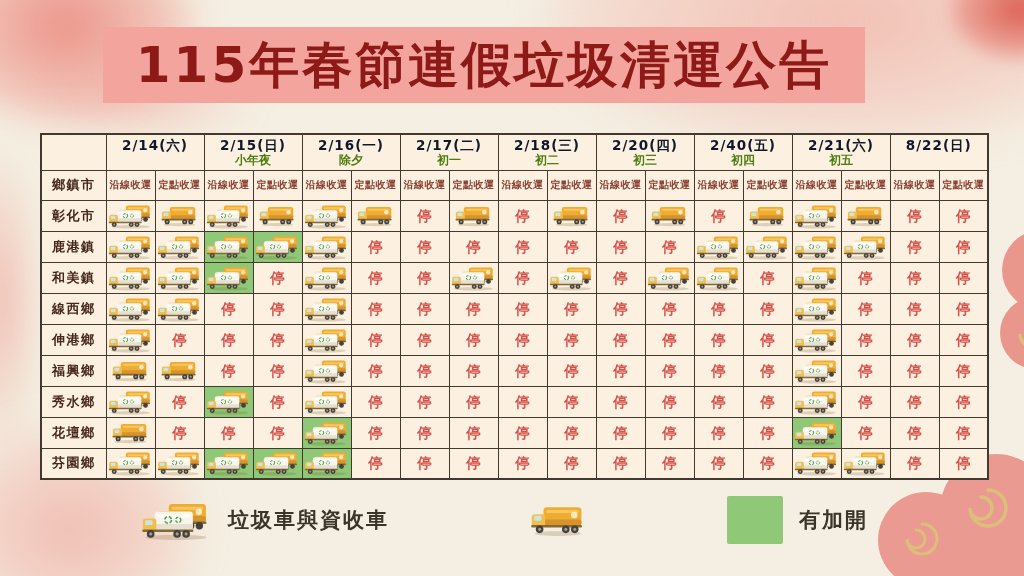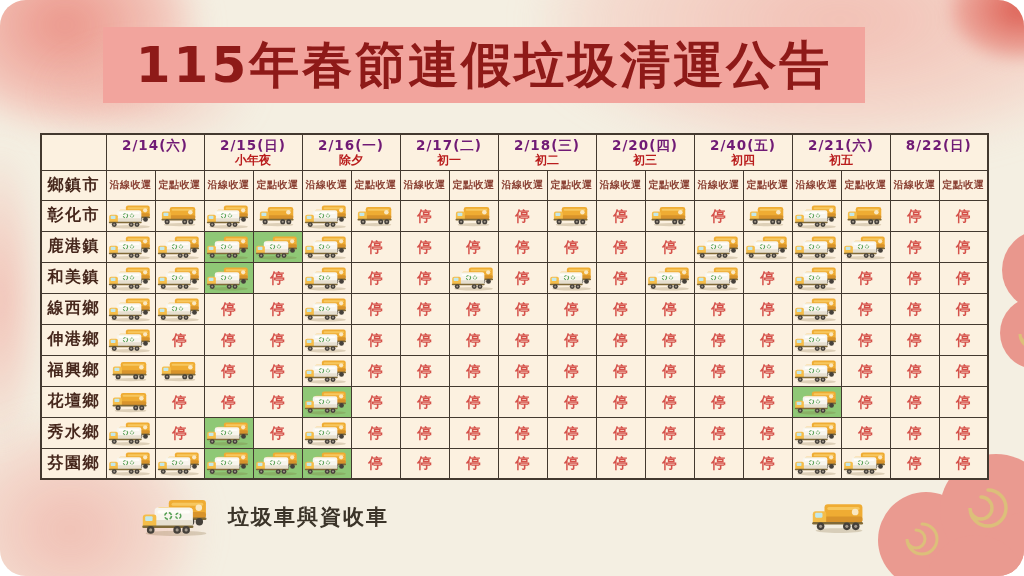--- a/index.html
+++ b/index.html
@@ -1,17 +1,17 @@
 <!DOCTYPE html>
 <html><head>
 <meta charset="utf-8">
 <style>
   html,body{margin:0;padding:0;}
   body{width:1024px;height:576px;font-family:"DejaVu Sans",sans-serif;}
-  .page{position:relative;width:1024px;height:576px;background:#f4efe2;overflow:hidden;border-radius:26px;}
+  .page{position:relative;width:1024px;height:576px;background:#f4efe2;overflow:hidden;}
 
   
   .splash{position:absolute;border-radius:50%;filter:blur(14px);pointer-events:none;}
   .sp-tl{left:-70px;top:-80px;width:270px;height:210px;
     background:radial-gradient(ellipse,rgba(233,125,114,.8),rgba(242,163,153,.5) 55%,rgba(242,163,153,0) 75%);}
   .sp-tl2{left:40px;top:40px;width:220px;height:110px;
     background:radial-gradient(ellipse,rgba(240,160,150,.45),rgba(240,160,150,0) 70%);}
   .sp-tr{left:540px;top:-110px;width:600px;height:260px;filter:blur(18px);
     background:radial-gradient(ellipse,rgba(241,158,148,.6),rgba(244,180,170,.35) 55%,rgba(244,180,170,0) 78%);}
   .sp-trc{left:950px;top:-40px;width:140px;height:100px;filter:blur(8px);
@@ -27,25 +27,25 @@
     display:flex;align-items:center;justify-content:center;}
   .banner h1{margin:0;font-size:50px;font-weight:900;color:#8e1a18;letter-spacing:3px;white-space:nowrap;}
 
   
   table.sched{position:absolute;left:40px;top:133px;border-collapse:collapse;table-layout:fixed;
     background:#fcf1e0;border:2.5px solid #43392f;}
   .sched th,.sched td{border:1.6px solid #43392f;padding:0;text-align:center;vertical-align:middle;overflow:hidden;}
   .sched thead tr.r1{height:36px;}
   .sched thead tr.r2{height:30px;}
   .sched tbody tr{height:31px;}
-  .d-label{font-size:13.5px;font-weight:bold;color:#701a75;line-height:1.3;letter-spacing:1px;}
-  .d-sub{font-size:12px;font-weight:bold;color:#b91c1c;line-height:1.1;min-height:13px;}
+  .d-label{font-size:13.5px;font-weight:bold;color:#0f172a;line-height:1.3;letter-spacing:1px;}
+  .d-sub{font-size:12px;font-weight:bold;color:#4d7c0f;line-height:1.1;min-height:13px;}
   .sub-h{font-size:10px;font-weight:bold;color:#8a4033;letter-spacing:0.5px;margin-top:24px;}
   .corner{background:#fcf1e0;}
-  .town{font-size:16px;font-weight:bold;color:#46271c;letter-spacing:1.5px;margin-left:16px;}
+  .town{font-size:13px;font-weight:bold;color:#46271c;letter-spacing:1.5px;margin-left:16px;}
   .stop{color:#d5514a;font-size:14.5px;font-weight:bold;}
   td.extra{background:#8fc876;}
   .cell svg{display:block;margin:0 auto;}
   .cell svg.both{width:47px;height:26px;}
   .cell svg.single{width:39px;height:23px;}
 
   
   .legend{position:absolute;left:140px;top:496px;width:728px;display:flex;
     justify-content:space-between;align-items:center;}
   .leg-item{display:flex;align-items:center;gap:16px;}
@@ -1454,20 +1454,169 @@
       <circle cx="41" cy="23.4" r="3.4" fill="#45403a"></circle>
                 <circle cx="41" cy="23.4" r="1.4" fill="#a49a8e"></circle>
     </g>
   </svg>
           </td>
           <td class="cell"><span class="stop">停</span></td>
           <td class="cell"><span class="stop">停</span></td>
           <td class="cell"><span class="stop">停</span></td>
         </tr>
         <tr>
+          <th class="town">秀水鄉</th>
+          <td class="cell">
+            <svg class="both" viewBox="0 0 64 36" xmlns="http://www.w3.org/2000/svg">
+    <ellipse cx="32" cy="33" rx="27" ry="2.4" fill="rgba(120,90,40,.22)"></ellipse>
+    <g transform="translate(13,0) scale(0.97)">
+      <rect x="13" y="3.5" width="34" height="16.5" rx="3" fill="#efac33"></rect>
+      <rect x="13" y="14.5" width="34" height="5.5" rx="2" fill="#d8932b"></rect>
+      <rect x="15.5" y="6" width="29" height="2.8" rx="1.4" fill="#f7c75f"></rect>
+      <circle cx="40.5" cy="10.5" r="3" fill="#fae8c2"></circle>
+      <path d="M2.5 20 L2.5 12.5 Q2.5 9.8 5.2 9.8 L12.2 9.8 Q14.5 9.8 14.5 12 L14.5 20 Z" fill="#f5bd49"></path>
+      <rect x="4.6" y="11.2" width="6.6" height="4.4" rx="1" fill="#c2e8ec"></rect>
+      <rect x="2" y="19.4" width="45.5" height="2.3" rx="1.1" fill="#806a38"></rect>
+      <circle cx="9.5" cy="23.4" r="3.4" fill="#45403a"></circle>
+      <circle cx="33" cy="23.4" r="3.4" fill="#45403a"></circle>
+      <circle cx="41" cy="23.4" r="3.4" fill="#45403a"></circle>
+    </g>
+    <g transform="translate(0,6.5)">
+      <rect x="13" y="3.5" width="34" height="16.5" rx="3" fill="#f8f5ed"></rect>
+      <rect x="13" y="14.5" width="34" height="5.5" rx="2" fill="#e7e0d0"></rect>
+      <rect x="15.5" y="6" width="29" height="2.8" rx="1.4" fill="#fffdf8"></rect>
+      <circle cx="25" cy="11" r="3" fill="none" stroke="#5aa258" stroke-width="1.5" stroke-dasharray="3.2 1.6"></circle>
+      <circle cx="34" cy="11" r="2.3" fill="none" stroke="#5aa258" stroke-width="1.3" stroke-dasharray="2.6 1.4"></circle>
+      <path d="M2.5 20 L2.5 12.5 Q2.5 9.8 5.2 9.8 L12.2 9.8 Q14.5 9.8 14.5 12 L14.5 20 Z" fill="#f5bd49"></path>
+      <rect x="4.6" y="11.2" width="6.6" height="4.4" rx="1" fill="#c2e8ec"></rect>
+      <rect x="2" y="19.4" width="45.5" height="2.3" rx="1.1" fill="#806a38"></rect>
+      <circle cx="9.5" cy="23.4" r="3.4" fill="#45403a"></circle>
+                <circle cx="9.5" cy="23.4" r="1.4" fill="#a49a8e"></circle>
+      <circle cx="33" cy="23.4" r="3.4" fill="#45403a"></circle>
+                <circle cx="33" cy="23.4" r="1.4" fill="#a49a8e"></circle>
+      <circle cx="41" cy="23.4" r="3.4" fill="#45403a"></circle>
+                <circle cx="41" cy="23.4" r="1.4" fill="#a49a8e"></circle>
+    </g>
+  </svg>
+          </td>
+          <td class="cell"><span class="stop">停</span></td>
+          <td class="cell extra">
+            <svg class="both" viewBox="0 0 64 36" xmlns="http://www.w3.org/2000/svg">
+    <ellipse cx="32" cy="33" rx="27" ry="2.4" fill="rgba(120,90,40,.22)"></ellipse>
+    <g transform="translate(13,0) scale(0.97)">
+      <rect x="13" y="3.5" width="34" height="16.5" rx="3" fill="#efac33"></rect>
+      <rect x="13" y="14.5" width="34" height="5.5" rx="2" fill="#d8932b"></rect>
+      <rect x="15.5" y="6" width="29" height="2.8" rx="1.4" fill="#f7c75f"></rect>
+      <circle cx="40.5" cy="10.5" r="3" fill="#fae8c2"></circle>
+      <path d="M2.5 20 L2.5 12.5 Q2.5 9.8 5.2 9.8 L12.2 9.8 Q14.5 9.8 14.5 12 L14.5 20 Z" fill="#f5bd49"></path>
+      <rect x="4.6" y="11.2" width="6.6" height="4.4" rx="1" fill="#c2e8ec"></rect>
+      <rect x="2" y="19.4" width="45.5" height="2.3" rx="1.1" fill="#806a38"></rect>
+      <circle cx="9.5" cy="23.4" r="3.4" fill="#45403a"></circle>
+      <circle cx="33" cy="23.4" r="3.4" fill="#45403a"></circle>
+      <circle cx="41" cy="23.4" r="3.4" fill="#45403a"></circle>
+    </g>
+    <g transform="translate(0,6.5)">
+      <rect x="13" y="3.5" width="34" height="16.5" rx="3" fill="#f8f5ed"></rect>
+      <rect x="13" y="14.5" width="34" height="5.5" rx="2" fill="#e7e0d0"></rect>
+      <rect x="15.5" y="6" width="29" height="2.8" rx="1.4" fill="#fffdf8"></rect>
+      <circle cx="25" cy="11" r="3" fill="none" stroke="#5aa258" stroke-width="1.5" stroke-dasharray="3.2 1.6"></circle>
+      <circle cx="34" cy="11" r="2.3" fill="none" stroke="#5aa258" stroke-width="1.3" stroke-dasharray="2.6 1.4"></circle>
+      <path d="M2.5 20 L2.5 12.5 Q2.5 9.8 5.2 9.8 L12.2 9.8 Q14.5 9.8 14.5 12 L14.5 20 Z" fill="#f5bd49"></path>
+      <rect x="4.6" y="11.2" width="6.6" height="4.4" rx="1" fill="#c2e8ec"></rect>
+      <rect x="2" y="19.4" width="45.5" height="2.3" rx="1.1" fill="#806a38"></rect>
+      <circle cx="9.5" cy="23.4" r="3.4" fill="#45403a"></circle>
+                <circle cx="9.5" cy="23.4" r="1.4" fill="#a49a8e"></circle>
+      <circle cx="33" cy="23.4" r="3.4" fill="#45403a"></circle>
+                <circle cx="33" cy="23.4" r="1.4" fill="#a49a8e"></circle>
+      <circle cx="41" cy="23.4" r="3.4" fill="#45403a"></circle>
+                <circle cx="41" cy="23.4" r="1.4" fill="#a49a8e"></circle>
+    </g>
+  </svg>
+          </td>
+          <td class="cell"><span class="stop">停</span></td>
+          <td class="cell">
+            <svg class="both" viewBox="0 0 64 36" xmlns="http://www.w3.org/2000/svg">
+    <ellipse cx="32" cy="33" rx="27" ry="2.4" fill="rgba(120,90,40,.22)"></ellipse>
+    <g transform="translate(13,0) scale(0.97)">
+      <rect x="13" y="3.5" width="34" height="16.5" rx="3" fill="#efac33"></rect>
+      <rect x="13" y="14.5" width="34" height="5.5" rx="2" fill="#d8932b"></rect>
+      <rect x="15.5" y="6" width="29" height="2.8" rx="1.4" fill="#f7c75f"></rect>
+      <circle cx="40.5" cy="10.5" r="3" fill="#fae8c2"></circle>
+      <path d="M2.5 20 L2.5 12.5 Q2.5 9.8 5.2 9.8 L12.2 9.8 Q14.5 9.8 14.5 12 L14.5 20 Z" fill="#f5bd49"></path>
+      <rect x="4.6" y="11.2" width="6.6" height="4.4" rx="1" fill="#c2e8ec"></rect>
+      <rect x="2" y="19.4" width="45.5" height="2.3" rx="1.1" fill="#806a38"></rect>
+      <circle cx="9.5" cy="23.4" r="3.4" fill="#45403a"></circle>
+      <circle cx="33" cy="23.4" r="3.4" fill="#45403a"></circle>
+      <circle cx="41" cy="23.4" r="3.4" fill="#45403a"></circle>
+    </g>
+    <g transform="translate(0,6.5)">
+      <rect x="13" y="3.5" width="34" height="16.5" rx="3" fill="#f8f5ed"></rect>
+      <rect x="13" y="14.5" width="34" height="5.5" rx="2" fill="#e7e0d0"></rect>
+      <rect x="15.5" y="6" width="29" height="2.8" rx="1.4" fill="#fffdf8"></rect>
+      <circle cx="25" cy="11" r="3" fill="none" stroke="#5aa258" stroke-width="1.5" stroke-dasharray="3.2 1.6"></circle>
+      <circle cx="34" cy="11" r="2.3" fill="none" stroke="#5aa258" stroke-width="1.3" stroke-dasharray="2.6 1.4"></circle>
+      <path d="M2.5 20 L2.5 12.5 Q2.5 9.8 5.2 9.8 L12.2 9.8 Q14.5 9.8 14.5 12 L14.5 20 Z" fill="#f5bd49"></path>
+      <rect x="4.6" y="11.2" width="6.6" height="4.4" rx="1" fill="#c2e8ec"></rect>
+      <rect x="2" y="19.4" width="45.5" height="2.3" rx="1.1" fill="#806a38"></rect>
+      <circle cx="9.5" cy="23.4" r="3.4" fill="#45403a"></circle>
+                <circle cx="9.5" cy="23.4" r="1.4" fill="#a49a8e"></circle>
+      <circle cx="33" cy="23.4" r="3.4" fill="#45403a"></circle>
+                <circle cx="33" cy="23.4" r="1.4" fill="#a49a8e"></circle>
+      <circle cx="41" cy="23.4" r="3.4" fill="#45403a"></circle>
+                <circle cx="41" cy="23.4" r="1.4" fill="#a49a8e"></circle>
+    </g>
+  </svg>
+          </td>
+          <td class="cell"><span class="stop">停</span></td>
+          <td class="cell"><span class="stop">停</span></td>
+          <td class="cell"><span class="stop">停</span></td>
+          <td class="cell"><span class="stop">停</span></td>
+          <td class="cell"><span class="stop">停</span></td>
+          <td class="cell"><span class="stop">停</span></td>
+          <td class="cell"><span class="stop">停</span></td>
+          <td class="cell"><span class="stop">停</span></td>
+          <td class="cell"><span class="stop">停</span></td>
+          <td class="cell">
+            <svg class="both" viewBox="0 0 64 36" xmlns="http://www.w3.org/2000/svg">
+    <ellipse cx="32" cy="33" rx="27" ry="2.4" fill="rgba(120,90,40,.22)"></ellipse>
+    <g transform="translate(13,0) scale(0.97)">
+      <rect x="13" y="3.5" width="34" height="16.5" rx="3" fill="#efac33"></rect>
+      <rect x="13" y="14.5" width="34" height="5.5" rx="2" fill="#d8932b"></rect>
+      <rect x="15.5" y="6" width="29" height="2.8" rx="1.4" fill="#f7c75f"></rect>
+      <circle cx="40.5" cy="10.5" r="3" fill="#fae8c2"></circle>
+      <path d="M2.5 20 L2.5 12.5 Q2.5 9.8 5.2 9.8 L12.2 9.8 Q14.5 9.8 14.5 12 L14.5 20 Z" fill="#f5bd49"></path>
+      <rect x="4.6" y="11.2" width="6.6" height="4.4" rx="1" fill="#c2e8ec"></rect>
+      <rect x="2" y="19.4" width="45.5" height="2.3" rx="1.1" fill="#806a38"></rect>
+      <circle cx="9.5" cy="23.4" r="3.4" fill="#45403a"></circle>
+      <circle cx="33" cy="23.4" r="3.4" fill="#45403a"></circle>
+      <circle cx="41" cy="23.4" r="3.4" fill="#45403a"></circle>
+    </g>
+    <g transform="translate(0,6.5)">
+      <rect x="13" y="3.5" width="34" height="16.5" rx="3" fill="#f8f5ed"></rect>
+      <rect x="13" y="14.5" width="34" height="5.5" rx="2" fill="#e7e0d0"></rect>
+      <rect x="15.5" y="6" width="29" height="2.8" rx="1.4" fill="#fffdf8"></rect>
+      <circle cx="25" cy="11" r="3" fill="none" stroke="#5aa258" stroke-width="1.5" stroke-dasharray="3.2 1.6"></circle>
+      <circle cx="34" cy="11" r="2.3" fill="none" stroke="#5aa258" stroke-width="1.3" stroke-dasharray="2.6 1.4"></circle>
+      <path d="M2.5 20 L2.5 12.5 Q2.5 9.8 5.2 9.8 L12.2 9.8 Q14.5 9.8 14.5 12 L14.5 20 Z" fill="#f5bd49"></path>
+      <rect x="4.6" y="11.2" width="6.6" height="4.4" rx="1" fill="#c2e8ec"></rect>
+      <rect x="2" y="19.4" width="45.5" height="2.3" rx="1.1" fill="#806a38"></rect>
+      <circle cx="9.5" cy="23.4" r="3.4" fill="#45403a"></circle>
+                <circle cx="9.5" cy="23.4" r="1.4" fill="#a49a8e"></circle>
+      <circle cx="33" cy="23.4" r="3.4" fill="#45403a"></circle>
+                <circle cx="33" cy="23.4" r="1.4" fill="#a49a8e"></circle>
+      <circle cx="41" cy="23.4" r="3.4" fill="#45403a"></circle>
+                <circle cx="41" cy="23.4" r="1.4" fill="#a49a8e"></circle>
+    </g>
+  </svg>
+          </td>
+          <td class="cell"><span class="stop">停</span></td>
+          <td class="cell"><span class="stop">停</span></td>
+          <td class="cell"><span class="stop">停</span></td>
+        </tr>
+        <tr>
           <th class="town">花壇鄉</th>
           <td class="cell">
             <svg class="single" viewBox="0 0 52 30" xmlns="http://www.w3.org/2000/svg">
     <ellipse cx="26" cy="27.2" rx="21" ry="2.2" fill="rgba(120,90,40,.22)"></ellipse>
     <rect x="13" y="3.5" width="34" height="16.5" rx="3" fill="#efac33"></rect>
     <rect x="13" y="14.5" width="34" height="5.5" rx="2" fill="#d8932b"></rect>
     <rect x="15.5" y="6" width="29" height="2.8" rx="1.4" fill="#f7c75f"></rect>
     <circle cx="40.5" cy="10.5" r="3" fill="#fae8c2"></circle>
     <path d="M2.5 20 L2.5 12.5 Q2.5 9.8 5.2 9.8 L12.2 9.8 Q14.5 9.8 14.5 12 L14.5 20 Z" fill="#f5bd49"></path>
     <rect x="4.6" y="11.2" width="6.6" height="4.4" rx="1" fill="#c2e8ec"></rect>
@@ -1519,169 +1668,20 @@
           <td class="cell"><span class="stop">停</span></td>
           <td class="cell"><span class="stop">停</span></td>
           <td class="cell"><span class="stop">停</span></td>
           <td class="cell"><span class="stop">停</span></td>
           <td class="cell"><span class="stop">停</span></td>
           <td class="cell"><span class="stop">停</span></td>
           <td class="cell"><span class="stop">停</span></td>
           <td class="cell"><span class="stop">停</span></td>
           <td class="cell"><span class="stop">停</span></td>
           <td class="cell extra">
-            <svg class="both" viewBox="0 0 64 36" xmlns="http://www.w3.org/2000/svg">
-    <ellipse cx="32" cy="33" rx="27" ry="2.4" fill="rgba(120,90,40,.22)"></ellipse>
-    <g transform="translate(13,0) scale(0.97)">
-      <rect x="13" y="3.5" width="34" height="16.5" rx="3" fill="#efac33"></rect>
-      <rect x="13" y="14.5" width="34" height="5.5" rx="2" fill="#d8932b"></rect>
-      <rect x="15.5" y="6" width="29" height="2.8" rx="1.4" fill="#f7c75f"></rect>
-      <circle cx="40.5" cy="10.5" r="3" fill="#fae8c2"></circle>
-      <path d="M2.5 20 L2.5 12.5 Q2.5 9.8 5.2 9.8 L12.2 9.8 Q14.5 9.8 14.5 12 L14.5 20 Z" fill="#f5bd49"></path>
-      <rect x="4.6" y="11.2" width="6.6" height="4.4" rx="1" fill="#c2e8ec"></rect>
-      <rect x="2" y="19.4" width="45.5" height="2.3" rx="1.1" fill="#806a38"></rect>
-      <circle cx="9.5" cy="23.4" r="3.4" fill="#45403a"></circle>
-      <circle cx="33" cy="23.4" r="3.4" fill="#45403a"></circle>
-      <circle cx="41" cy="23.4" r="3.4" fill="#45403a"></circle>
-    </g>
-    <g transform="translate(0,6.5)">
-      <rect x="13" y="3.5" width="34" height="16.5" rx="3" fill="#f8f5ed"></rect>
-      <rect x="13" y="14.5" width="34" height="5.5" rx="2" fill="#e7e0d0"></rect>
-      <rect x="15.5" y="6" width="29" height="2.8" rx="1.4" fill="#fffdf8"></rect>
-      <circle cx="25" cy="11" r="3" fill="none" stroke="#5aa258" stroke-width="1.5" stroke-dasharray="3.2 1.6"></circle>
-      <circle cx="34" cy="11" r="2.3" fill="none" stroke="#5aa258" stroke-width="1.3" stroke-dasharray="2.6 1.4"></circle>
-      <path d="M2.5 20 L2.5 12.5 Q2.5 9.8 5.2 9.8 L12.2 9.8 Q14.5 9.8 14.5 12 L14.5 20 Z" fill="#f5bd49"></path>
-      <rect x="4.6" y="11.2" width="6.6" height="4.4" rx="1" fill="#c2e8ec"></rect>
-      <rect x="2" y="19.4" width="45.5" height="2.3" rx="1.1" fill="#806a38"></rect>
-      <circle cx="9.5" cy="23.4" r="3.4" fill="#45403a"></circle>
-                <circle cx="9.5" cy="23.4" r="1.4" fill="#a49a8e"></circle>
-      <circle cx="33" cy="23.4" r="3.4" fill="#45403a"></circle>
-                <circle cx="33" cy="23.4" r="1.4" fill="#a49a8e"></circle>
-      <circle cx="41" cy="23.4" r="3.4" fill="#45403a"></circle>
-                <circle cx="41" cy="23.4" r="1.4" fill="#a49a8e"></circle>
-    </g>
-  </svg>
-          </td>
-          <td class="cell"><span class="stop">停</span></td>
-          <td class="cell"><span class="stop">停</span></td>
-          <td class="cell"><span class="stop">停</span></td>
-        </tr>
-        <tr>
-          <th class="town">秀水鄉</th>
-          <td class="cell">
-            <svg class="both" viewBox="0 0 64 36" xmlns="http://www.w3.org/2000/svg">
-    <ellipse cx="32" cy="33" rx="27" ry="2.4" fill="rgba(120,90,40,.22)"></ellipse>
-    <g transform="translate(13,0) scale(0.97)">
-      <rect x="13" y="3.5" width="34" height="16.5" rx="3" fill="#efac33"></rect>
-      <rect x="13" y="14.5" width="34" height="5.5" rx="2" fill="#d8932b"></rect>
-      <rect x="15.5" y="6" width="29" height="2.8" rx="1.4" fill="#f7c75f"></rect>
-      <circle cx="40.5" cy="10.5" r="3" fill="#fae8c2"></circle>
-      <path d="M2.5 20 L2.5 12.5 Q2.5 9.8 5.2 9.8 L12.2 9.8 Q14.5 9.8 14.5 12 L14.5 20 Z" fill="#f5bd49"></path>
-      <rect x="4.6" y="11.2" width="6.6" height="4.4" rx="1" fill="#c2e8ec"></rect>
-      <rect x="2" y="19.4" width="45.5" height="2.3" rx="1.1" fill="#806a38"></rect>
-      <circle cx="9.5" cy="23.4" r="3.4" fill="#45403a"></circle>
-      <circle cx="33" cy="23.4" r="3.4" fill="#45403a"></circle>
-      <circle cx="41" cy="23.4" r="3.4" fill="#45403a"></circle>
-    </g>
-    <g transform="translate(0,6.5)">
-      <rect x="13" y="3.5" width="34" height="16.5" rx="3" fill="#f8f5ed"></rect>
-      <rect x="13" y="14.5" width="34" height="5.5" rx="2" fill="#e7e0d0"></rect>
-      <rect x="15.5" y="6" width="29" height="2.8" rx="1.4" fill="#fffdf8"></rect>
-      <circle cx="25" cy="11" r="3" fill="none" stroke="#5aa258" stroke-width="1.5" stroke-dasharray="3.2 1.6"></circle>
-      <circle cx="34" cy="11" r="2.3" fill="none" stroke="#5aa258" stroke-width="1.3" stroke-dasharray="2.6 1.4"></circle>
-      <path d="M2.5 20 L2.5 12.5 Q2.5 9.8 5.2 9.8 L12.2 9.8 Q14.5 9.8 14.5 12 L14.5 20 Z" fill="#f5bd49"></path>
-      <rect x="4.6" y="11.2" width="6.6" height="4.4" rx="1" fill="#c2e8ec"></rect>
-      <rect x="2" y="19.4" width="45.5" height="2.3" rx="1.1" fill="#806a38"></rect>
-      <circle cx="9.5" cy="23.4" r="3.4" fill="#45403a"></circle>
-                <circle cx="9.5" cy="23.4" r="1.4" fill="#a49a8e"></circle>
-      <circle cx="33" cy="23.4" r="3.4" fill="#45403a"></circle>
-                <circle cx="33" cy="23.4" r="1.4" fill="#a49a8e"></circle>
-      <circle cx="41" cy="23.4" r="3.4" fill="#45403a"></circle>
-                <circle cx="41" cy="23.4" r="1.4" fill="#a49a8e"></circle>
-    </g>
-  </svg>
-          </td>
-          <td class="cell"><span class="stop">停</span></td>
-          <td class="cell extra">
-            <svg class="both" viewBox="0 0 64 36" xmlns="http://www.w3.org/2000/svg">
-    <ellipse cx="32" cy="33" rx="27" ry="2.4" fill="rgba(120,90,40,.22)"></ellipse>
-    <g transform="translate(13,0) scale(0.97)">
-      <rect x="13" y="3.5" width="34" height="16.5" rx="3" fill="#efac33"></rect>
-      <rect x="13" y="14.5" width="34" height="5.5" rx="2" fill="#d8932b"></rect>
-      <rect x="15.5" y="6" width="29" height="2.8" rx="1.4" fill="#f7c75f"></rect>
-      <circle cx="40.5" cy="10.5" r="3" fill="#fae8c2"></circle>
-      <path d="M2.5 20 L2.5 12.5 Q2.5 9.8 5.2 9.8 L12.2 9.8 Q14.5 9.8 14.5 12 L14.5 20 Z" fill="#f5bd49"></path>
-      <rect x="4.6" y="11.2" width="6.6" height="4.4" rx="1" fill="#c2e8ec"></rect>
-      <rect x="2" y="19.4" width="45.5" height="2.3" rx="1.1" fill="#806a38"></rect>
-      <circle cx="9.5" cy="23.4" r="3.4" fill="#45403a"></circle>
-      <circle cx="33" cy="23.4" r="3.4" fill="#45403a"></circle>
-      <circle cx="41" cy="23.4" r="3.4" fill="#45403a"></circle>
-    </g>
-    <g transform="translate(0,6.5)">
-      <rect x="13" y="3.5" width="34" height="16.5" rx="3" fill="#f8f5ed"></rect>
-      <rect x="13" y="14.5" width="34" height="5.5" rx="2" fill="#e7e0d0"></rect>
-      <rect x="15.5" y="6" width="29" height="2.8" rx="1.4" fill="#fffdf8"></rect>
-      <circle cx="25" cy="11" r="3" fill="none" stroke="#5aa258" stroke-width="1.5" stroke-dasharray="3.2 1.6"></circle>
-      <circle cx="34" cy="11" r="2.3" fill="none" stroke="#5aa258" stroke-width="1.3" stroke-dasharray="2.6 1.4"></circle>
-      <path d="M2.5 20 L2.5 12.5 Q2.5 9.8 5.2 9.8 L12.2 9.8 Q14.5 9.8 14.5 12 L14.5 20 Z" fill="#f5bd49"></path>
-      <rect x="4.6" y="11.2" width="6.6" height="4.4" rx="1" fill="#c2e8ec"></rect>
-      <rect x="2" y="19.4" width="45.5" height="2.3" rx="1.1" fill="#806a38"></rect>
-      <circle cx="9.5" cy="23.4" r="3.4" fill="#45403a"></circle>
-                <circle cx="9.5" cy="23.4" r="1.4" fill="#a49a8e"></circle>
-      <circle cx="33" cy="23.4" r="3.4" fill="#45403a"></circle>
-                <circle cx="33" cy="23.4" r="1.4" fill="#a49a8e"></circle>
-      <circle cx="41" cy="23.4" r="3.4" fill="#45403a"></circle>
-                <circle cx="41" cy="23.4" r="1.4" fill="#a49a8e"></circle>
-    </g>
-  </svg>
-          </td>
-          <td class="cell"><span class="stop">停</span></td>
-          <td class="cell">
-            <svg class="both" viewBox="0 0 64 36" xmlns="http://www.w3.org/2000/svg">
-    <ellipse cx="32" cy="33" rx="27" ry="2.4" fill="rgba(120,90,40,.22)"></ellipse>
-    <g transform="translate(13,0) scale(0.97)">
-      <rect x="13" y="3.5" width="34" height="16.5" rx="3" fill="#efac33"></rect>
-      <rect x="13" y="14.5" width="34" height="5.5" rx="2" fill="#d8932b"></rect>
-      <rect x="15.5" y="6" width="29" height="2.8" rx="1.4" fill="#f7c75f"></rect>
-      <circle cx="40.5" cy="10.5" r="3" fill="#fae8c2"></circle>
-      <path d="M2.5 20 L2.5 12.5 Q2.5 9.8 5.2 9.8 L12.2 9.8 Q14.5 9.8 14.5 12 L14.5 20 Z" fill="#f5bd49"></path>
-      <rect x="4.6" y="11.2" width="6.6" height="4.4" rx="1" fill="#c2e8ec"></rect>
-      <rect x="2" y="19.4" width="45.5" height="2.3" rx="1.1" fill="#806a38"></rect>
-      <circle cx="9.5" cy="23.4" r="3.4" fill="#45403a"></circle>
-      <circle cx="33" cy="23.4" r="3.4" fill="#45403a"></circle>
-      <circle cx="41" cy="23.4" r="3.4" fill="#45403a"></circle>
-    </g>
-    <g transform="translate(0,6.5)">
-      <rect x="13" y="3.5" width="34" height="16.5" rx="3" fill="#f8f5ed"></rect>
-      <rect x="13" y="14.5" width="34" height="5.5" rx="2" fill="#e7e0d0"></rect>
-      <rect x="15.5" y="6" width="29" height="2.8" rx="1.4" fill="#fffdf8"></rect>
-      <circle cx="25" cy="11" r="3" fill="none" stroke="#5aa258" stroke-width="1.5" stroke-dasharray="3.2 1.6"></circle>
-      <circle cx="34" cy="11" r="2.3" fill="none" stroke="#5aa258" stroke-width="1.3" stroke-dasharray="2.6 1.4"></circle>
-      <path d="M2.5 20 L2.5 12.5 Q2.5 9.8 5.2 9.8 L12.2 9.8 Q14.5 9.8 14.5 12 L14.5 20 Z" fill="#f5bd49"></path>
-      <rect x="4.6" y="11.2" width="6.6" height="4.4" rx="1" fill="#c2e8ec"></rect>
-      <rect x="2" y="19.4" width="45.5" height="2.3" rx="1.1" fill="#806a38"></rect>
-      <circle cx="9.5" cy="23.4" r="3.4" fill="#45403a"></circle>
-                <circle cx="9.5" cy="23.4" r="1.4" fill="#a49a8e"></circle>
-      <circle cx="33" cy="23.4" r="3.4" fill="#45403a"></circle>
-                <circle cx="33" cy="23.4" r="1.4" fill="#a49a8e"></circle>
-      <circle cx="41" cy="23.4" r="3.4" fill="#45403a"></circle>
-                <circle cx="41" cy="23.4" r="1.4" fill="#a49a8e"></circle>
-    </g>
-  </svg>
-          </td>
-          <td class="cell"><span class="stop">停</span></td>
-          <td class="cell"><span class="stop">停</span></td>
-          <td class="cell"><span class="stop">停</span></td>
-          <td class="cell"><span class="stop">停</span></td>
-          <td class="cell"><span class="stop">停</span></td>
-          <td class="cell"><span class="stop">停</span></td>
-          <td class="cell"><span class="stop">停</span></td>
-          <td class="cell"><span class="stop">停</span></td>
-          <td class="cell"><span class="stop">停</span></td>
-          <td class="cell">
             <svg class="both" viewBox="0 0 64 36" xmlns="http://www.w3.org/2000/svg">
     <ellipse cx="32" cy="33" rx="27" ry="2.4" fill="rgba(120,90,40,.22)"></ellipse>
     <g transform="translate(13,0) scale(0.97)">
       <rect x="13" y="3.5" width="34" height="16.5" rx="3" fill="#efac33"></rect>
       <rect x="13" y="14.5" width="34" height="5.5" rx="2" fill="#d8932b"></rect>
       <rect x="15.5" y="6" width="29" height="2.8" rx="1.4" fill="#f7c75f"></rect>
       <circle cx="40.5" cy="10.5" r="3" fill="#fae8c2"></circle>
       <path d="M2.5 20 L2.5 12.5 Q2.5 9.8 5.2 9.8 L12.2 9.8 Q14.5 9.8 14.5 12 L14.5 20 Z" fill="#f5bd49"></path>
       <rect x="4.6" y="11.2" width="6.6" height="4.4" rx="1" fill="#c2e8ec"></rect>
       <rect x="2" y="19.4" width="45.5" height="2.3" rx="1.1" fill="#806a38"></rect>
@@ -2005,14 +2005,18 @@
     <rect x="4.6" y="11.2" width="6.6" height="4.4" rx="1" fill="#c2e8ec"></rect>
     <rect x="2" y="19.4" width="45.5" height="2.3" rx="1.1" fill="#806a38"></rect>
     <circle cx="9.5" cy="23.4" r="3.4" fill="#45403a"></circle>
           <circle cx="9.5" cy="23.4" r="1.4" fill="#a49a8e"></circle>
     <circle cx="33" cy="23.4" r="3.4" fill="#45403a"></circle>
           <circle cx="33" cy="23.4" r="1.4" fill="#a49a8e"></circle>
     <circle cx="41" cy="23.4" r="3.4" fill="#45403a"></circle>
           <circle cx="41" cy="23.4" r="1.4" fill="#a49a8e"></circle>
   </svg>
       </div>
+      <div class="leg-item">
+        <div class="swatch"></div>
+        <span class="leg-label">有加開</span>
+      </div>
     </div>
 </div>
 
 </body></html>

